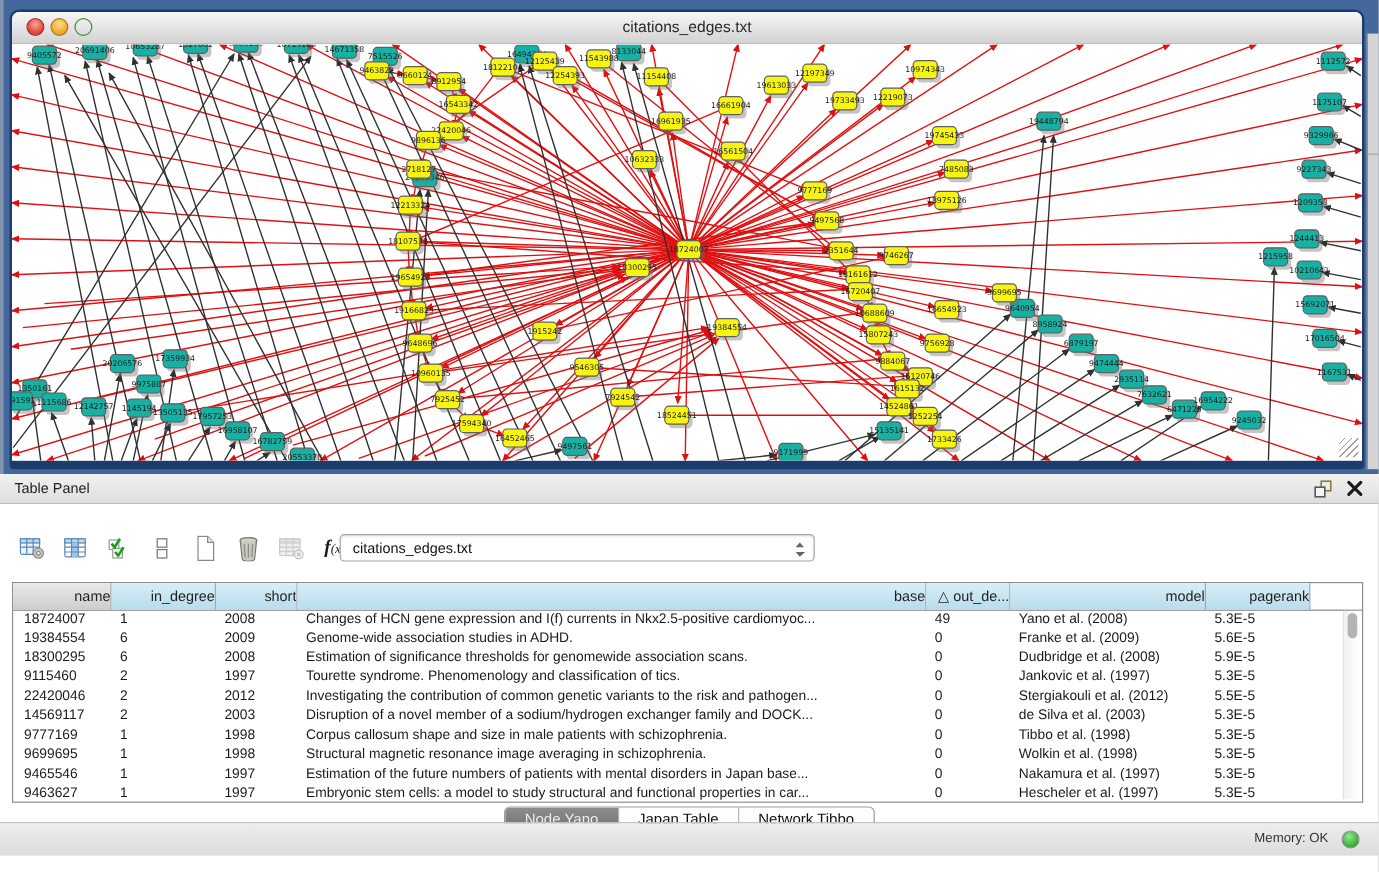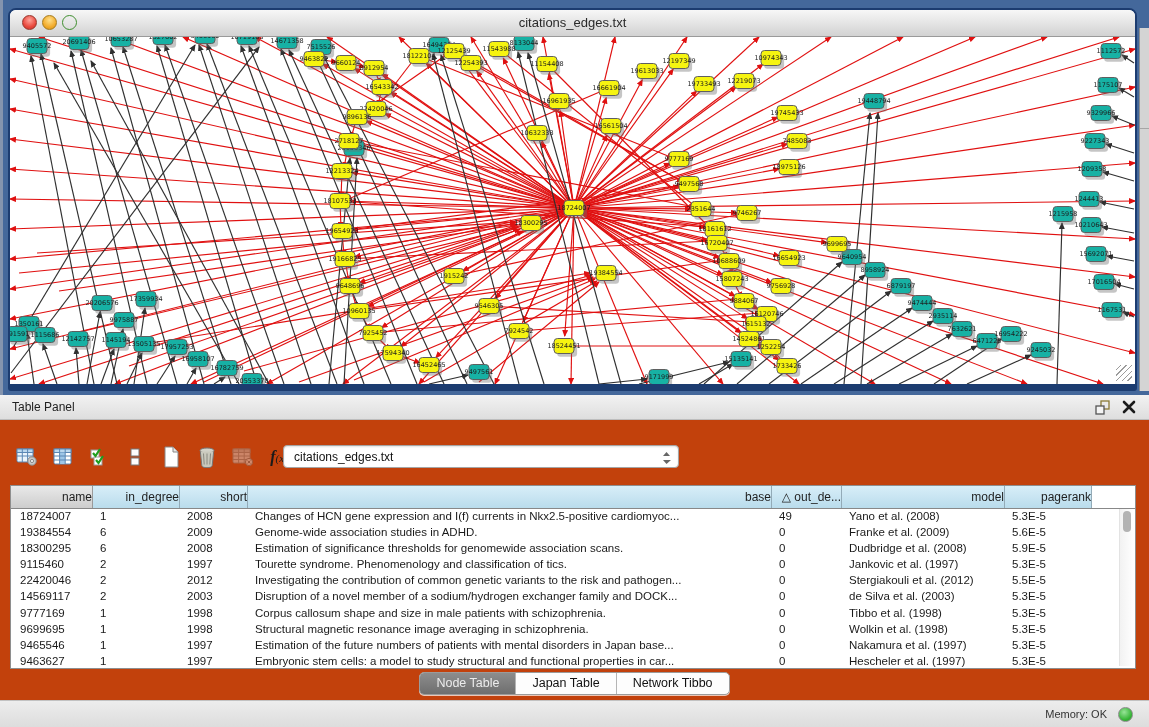--- a/index.html
+++ b/index.html
@@ -24,21 +24,21 @@
   .tl.yellow{left:32px;background:radial-gradient(circle at 50% 32%,#ffe08a,#f2ab2b 62%,#cf8f1f);border:1px solid #a67b1c;}
   .tl.green{left:52px;background:radial-gradient(circle at 50% 32%,#c6ec9c,#5cb943 62%,#459632;);border:1px solid #3f8f2f;}
   #net-title{position:absolute;left:0;right:0;top:0;height:26px;line-height:26px;
              text-align:center;font-size:13px;color:#2a2a2a;}
   #net-canvas{position:relative;width:1125px;height:347px;background:#fff;overflow:hidden;}
   #net-svg{display:block;}
   #resize-grip{position:absolute;right:3px;bottom:3px;width:16px;height:16px;
     background:repeating-linear-gradient(135deg,transparent 0 3px,#9c9c9c 3px 4px);}
 
   
-  #panel{position:absolute;left:0;top:395px;width:1149px;height:332px;background:#c2410c;}
+  #panel{position:absolute;left:0;top:395px;width:1149px;height:332px;background:#ffffff;}
   #panel-titlebar{position:absolute;left:0;top:0;width:100%;height:24px;
                   background:linear-gradient(#f2f2f2,#dedede);border-bottom:1px solid #bdbdbd;}
   #panel-title{position:absolute;left:12px;top:0;height:24px;line-height:24px;font-size:12px;color:#222;}
   #float-btn{position:absolute;right:38px;top:4px;width:17px;height:17px;cursor:pointer;}
   #close-btn{position:absolute;right:12px;top:4px;width:16px;height:16px;cursor:pointer;}
 
   #toolbar{position:absolute;left:14px;top:46px;height:32px;display:flex;align-items:center;gap:10px;}
   .tbtn{width:26px;height:26px;display:flex;align-items:center;justify-content:center;cursor:pointer;}
   .tbtn.disabled{cursor:default;}
   .fx-icon{font-family:"Liberation Serif",serif;font-style:italic;font-weight:bold;
@@ -65,21 +65,21 @@
   #vthumb{position:absolute;left:2.5px;top:2px;width:8px;height:21px;background:#b3b3b3;border-radius:5px;}
 
   #tabsbar{position:absolute;left:0;top:277px;width:100%;display:flex;justify-content:center;}
   #tabset{display:inline-flex;border:1px solid #9b9b9b;border-radius:5px;overflow:hidden;
           background:#fdfdfd;height:21px;box-shadow:0 1px 0 rgba(255,255,255,.7);}
   .seg{padding:0 16px;line-height:21px;font-size:12.5px;color:#111;cursor:pointer;
        border-right:1px solid #b5b5b5;}
   .seg:last-child{border-right:none;}
   .seg.sel{background:linear-gradient(#8d8d8d,#6e6e6e);color:#ececec;}
 
-  #statusbar{position:absolute;left:0;top:305px;width:100%;height:27px;
+  #statusbar{position:absolute;left:0;top:290px;width:100%;height:27px;
              border-top:1px solid #c2c2c2;background:linear-gradient(#ededed,#dcdcdc);}
   #mem-label{position:absolute;right:42px;top:0;height:27px;line-height:27px;font-size:11px;color:#333;}
   #mem-dot{position:absolute;right:16px;top:6px;width:15px;height:15px;border-radius:50%;
            background:radial-gradient(circle at 40% 32%,#97e497,#35b435 65%,#259425);
            border:1px solid #8a8a8a;box-sizing:border-box;cursor:pointer;}
 </style>
 </head>
 <body>
 
 <div id="app">
@@ -754,21 +754,21 @@
           <div class="tr"><div class="td" style="width: 82px; padding-left: 9px;">9465546</div><div class="td" style="width: 87px;">1</div><div class="td" style="width: 68px;">1997</div><div class="td" style="width: 524px;">Estimation of the future numbers of patients with mental disorders in Japan base...</div><div class="td" style="width: 70px;">0</div><div class="td" style="width: 163px;">Nakamura et al. (1997)</div><div class="td" style="width: 87px;">5.3E-5</div></div>
           <div class="tr"><div class="td" style="width: 82px; padding-left: 9px;">9463627</div><div class="td" style="width: 87px;">1</div><div class="td" style="width: 68px;">1997</div><div class="td" style="width: 524px;">Embryonic stem cells: a model to study structural and functional properties in car...</div><div class="td" style="width: 70px;">0</div><div class="td" style="width: 163px;">Hescheler et al. (1997)</div><div class="td" style="width: 87px;">5.3E-5</div></div>
         </div>
       <div id="vscroll">
         <div id="vthumb"></div>
       </div>
     </div>
 
     <div id="tabsbar">
       <div id="tabset">
-          <span class="seg sel">Node Table</span>
+          <span class="seg sel">Node Yano</span>
           <span class="seg">Japan Table</span>
           <span class="seg">Network Tibbo</span>
         </div>
     </div>
 
     <div id="statusbar">
       <span id="mem-label">Memory: OK</span>
       <span id="mem-dot"></span>
     </div>
   </div>

